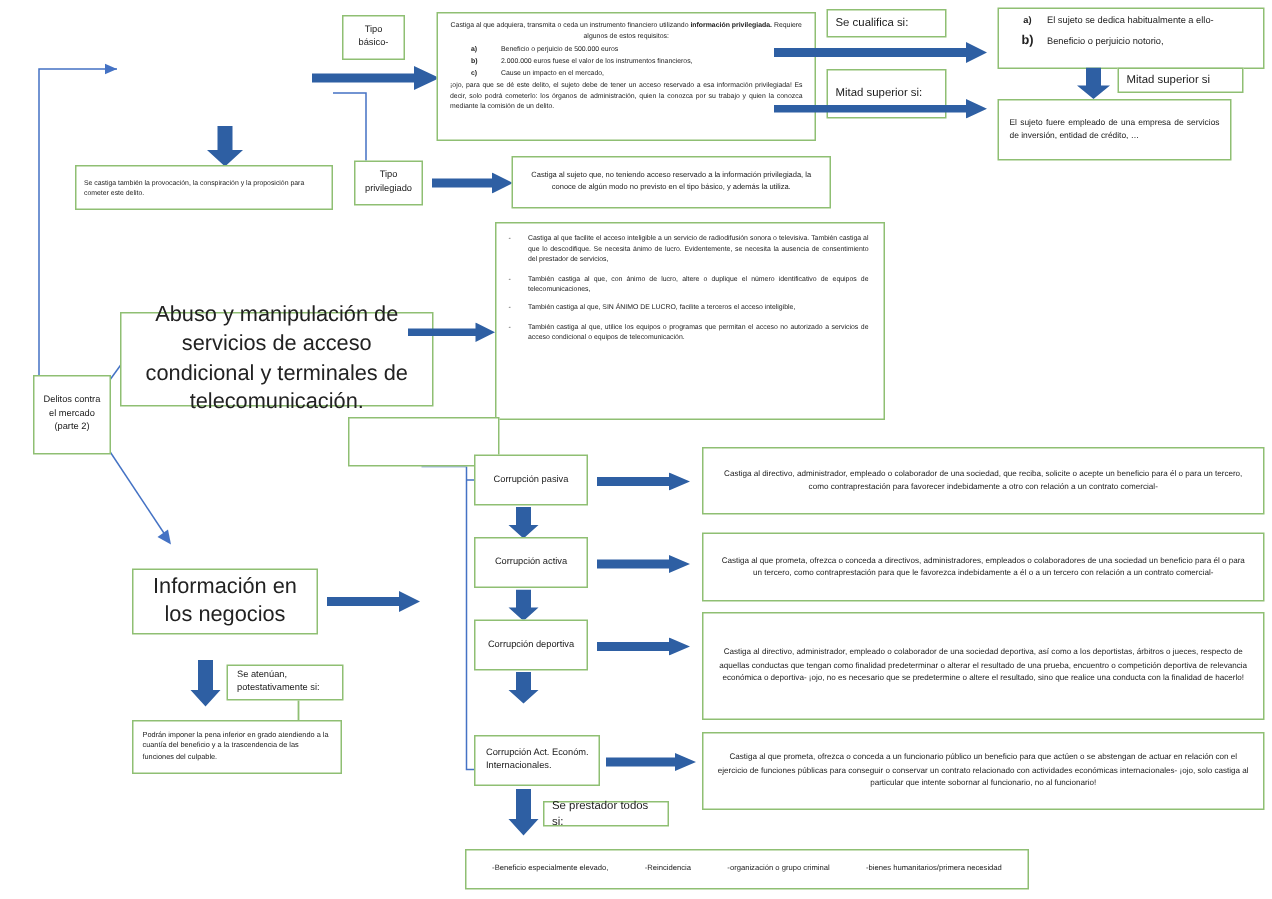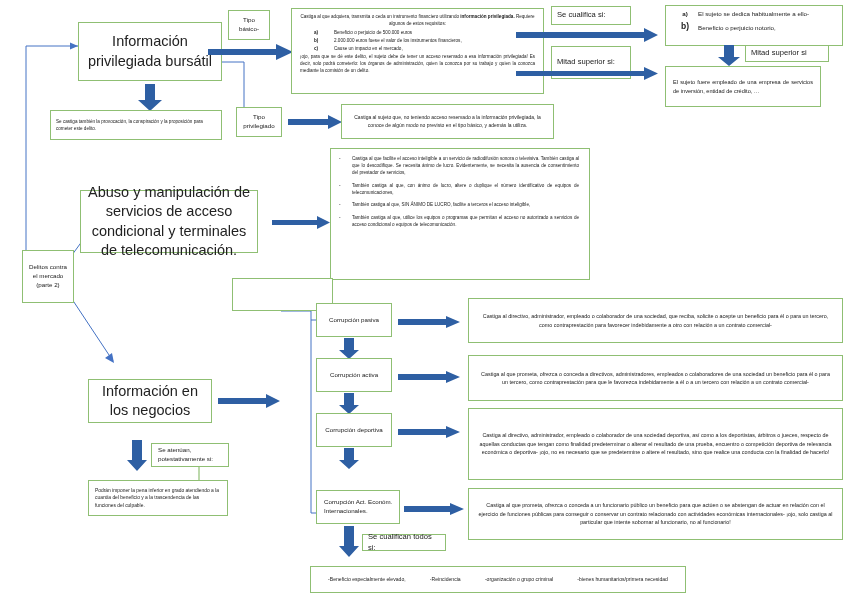--- a/index.html
+++ b/index.html
@@ -48,23 +48,20 @@
     <path d="M281,311 L311,311 L311,513 L325,513" stroke="#4472C4" stroke-width="1" fill="none"></path>
     <path d="M311,320 L325,320" stroke="#4472C4" stroke-width="1" fill="none"></path>
 
     <path d="M199,462 L199,497" stroke="#8FBF73" stroke-width="1.2" fill="none"></path>
   </svg>
 
   <div class="box" style="left:22px;top:250px;width:52px;height:53px;">
     <div class="inner lbl">Delitos contra el mercado (parte 2)</div>
   </div>
 
-  <div class="box" style="left:78px;top:22px;width:144px;height:59px;">
-    <div class="inner big">Información privilegiada bursátil</div>
-  </div>
 
   <div class="arrow" style="left:136px;top:84px;width:28px;height:28px;">
     <svg width="28" height="28" viewBox="0 0 28 28">
         <polygon points="9,0 19,0 19,16 26,16 14,27 2,16 9,16" fill="#2E5FA3"></polygon>
       </svg>
   </div>
 
   <div class="box" style="left:50px;top:110px;width:172px;height:30px;">
     <div class="inner tinyl">Se castiga también la provocación, la conspiración y la proposición para cometer este delito.</div>
   </div>
@@ -160,21 +157,21 @@
   </div>
 
   <div class="box" style="left:745px;top:45px;width:84px;height:17px;">
     <div class="inner lbl2">Mitad superior si</div>
   </div>
 
   <div class="box" style="left:665px;top:66px;width:156px;height:41px;">
     <div class="inner tiny" style="text-align:justify;font-size:5.6px;padding:4px 7px;">El sujeto fuere empleado de una empresa de servicios de inversión, entidad de crédito, …</div>
   </div>
 
-  <div class="box" style="left:80px;top:190px;width:178px;height:63px;">
+  <div class="box" style="left:80px;top:208px;width:209px;height:63px;">
     <div class="inner big">Abuso y manipulación de servicios de acceso condicional y terminales de telecomunicación.</div>
   </div>
 
   <div class="arrow" style="left:272px;top:215px;width:58px;height:13px;">
     <svg width="58" height="13" viewBox="0 0 58 13">
         <polygon points="0,4 45,4 45,0 58,6.5 45,13 45,9 0,9" fill="#2E5FA3"></polygon>
       </svg>
   </div>
 
   <div class="box" style="left:330px;top:148px;width:260px;height:132px;align-items:flex-start;">
@@ -291,21 +288,21 @@
   <div class="box" style="left:88px;top:480px;width:140px;height:36px;">
     <div class="inner tinyl" style="font-size:4.9px;padding:4px 6px;">Podrán imponer la pena inferior en grado atendiendo a la cuantía del beneficio y a la trascendencia de las funciones del culpable.</div>
   </div>
 
   <div class="arrow" style="left:338px;top:526px;width:22px;height:32px;">
     <svg width="22" height="32" viewBox="0 0 22 32">
         <polygon points="6,0 16,0 16,20 21,20 11,31 1,20 6,20" fill="#2E5FA3"></polygon>
       </svg>
   </div>
   <div class="box" style="left:362px;top:534px;width:84px;height:17px;">
-    <div class="inner lbl2">Se cualifican todos si:</div>
+    <div class="inner lbl2">Se prestador todos si:</div>
   </div>
 
   <div class="box" style="left:310px;top:566px;width:376px;height:27px;">
     <div class="inner" style="display:flex;justify-content:space-around;align-items:center;gap:4px;padding:0 7px;">
       <span class="tiny" style="font-size:5.1px;white-space:nowrap;">-Beneficio especialmente elevado,</span>
       <span class="tiny" style="font-size:5.1px;white-space:nowrap;">-Reincidencia</span>
       <span class="tiny" style="font-size:5.1px;white-space:nowrap;">-organización o grupo criminal</span>
       <span class="tiny" style="font-size:5.1px;white-space:nowrap;">-bienes humanitarios/primera necesidad</span>
     </div>
   </div>

